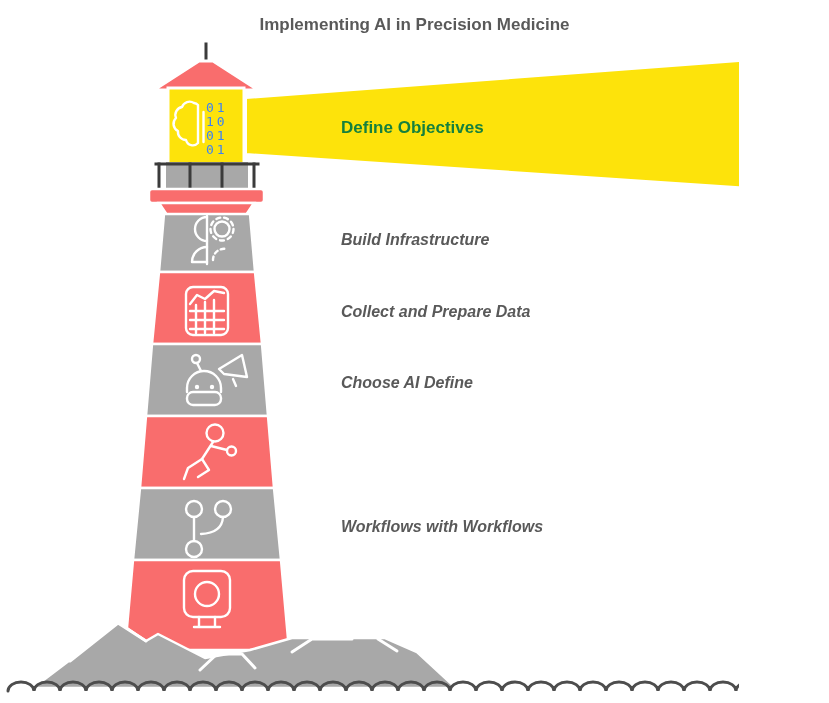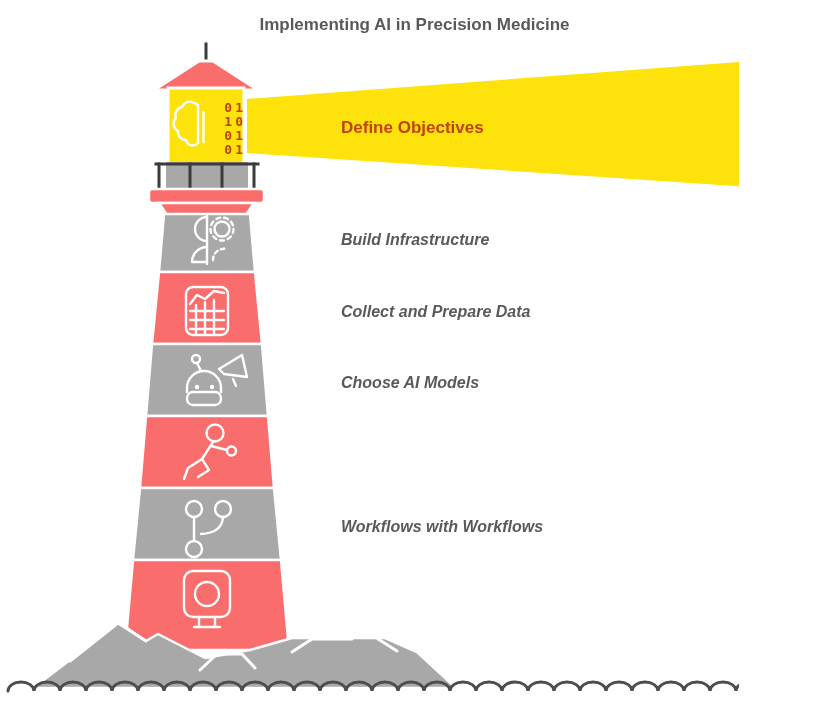--- a/index.html
+++ b/index.html
@@ -15,25 +15,25 @@
   .yellow{fill:var(--beam-yellow);}
   .wout{stroke:#fff;}
   .icon{stroke:#fff;fill:none;stroke-width:2.4;stroke-linecap:round;stroke-linejoin:round;}
   .icon .dot{fill:#fff;stroke:none;}
   .darkline{stroke:var(--dark);stroke-width:3;fill:none;stroke-linecap:square;}
   .rockacc{stroke:#fff;stroke-width:3;fill:none;stroke-linejoin:round;stroke-linecap:round;}
   .lbl{position:absolute;left:341px;font-size:16px;font-weight:700;color:var(--text-gray);
        white-space:nowrap;font-style:italic;}
   #title{position:absolute;left:0;top:15px;width:829px;text-align:center;
          font-size:17px;font-weight:700;color:var(--text-gray);}
-  #beam-label{position:absolute;left:341px;top:118px;font-size:17px;font-weight:700;color:#c2410c;
+  #beam-label{position:absolute;left:341px;top:118px;font-size:17px;font-weight:700;color:#15803d;
               white-space:nowrap;}
-  #lantern-digits{position:absolute;left:206px;top:101px;width:40px;color:#c2410c;
-      font-family:"DejaVu Sans Mono",monospace;font-size:13px;font-weight:700;
-      line-height:14px;letter-spacing:3px;white-space:pre;text-align:right;}
+  #lantern-digits{position:absolute;left:206px;top:101px;width:40px;color:#3b82f6;
+      font-family:"DejaVu Sans Mono",monospace;font-size:13px;font-weight:400;
+      line-height:14px;letter-spacing:3px;white-space:pre;}
 </style>
 </head>
 <body>
 
 <div id="stage">
 
   <svg id="art" width="829" height="703" viewBox="0 0 829 703">
 
     <polygon class="yellow wout" stroke-width="2" points="246,98 793,57 793,191 246,154"></polygon>
 
@@ -127,15 +127,15 @@
 
   <div id="title">Implementing AI in Precision Medicine</div>
   <div id="beam-label">Define Objectives</div>
   <div id="lantern-digits">01
 10
 01
 01</div>
 
   <div class="lbl" style="top:231px">Build Infrastructure</div>
   <div class="lbl" style="top:303px">Collect and Prepare Data</div>
-  <div class="lbl" style="top:374px">Choose AI Models</div>
+  <div class="lbl" style="top:374px">Choose AI Define</div>
   <div class="lbl" style="top:518px">Workflows with Workflows</div>
 </div>
 
 </body></html>

